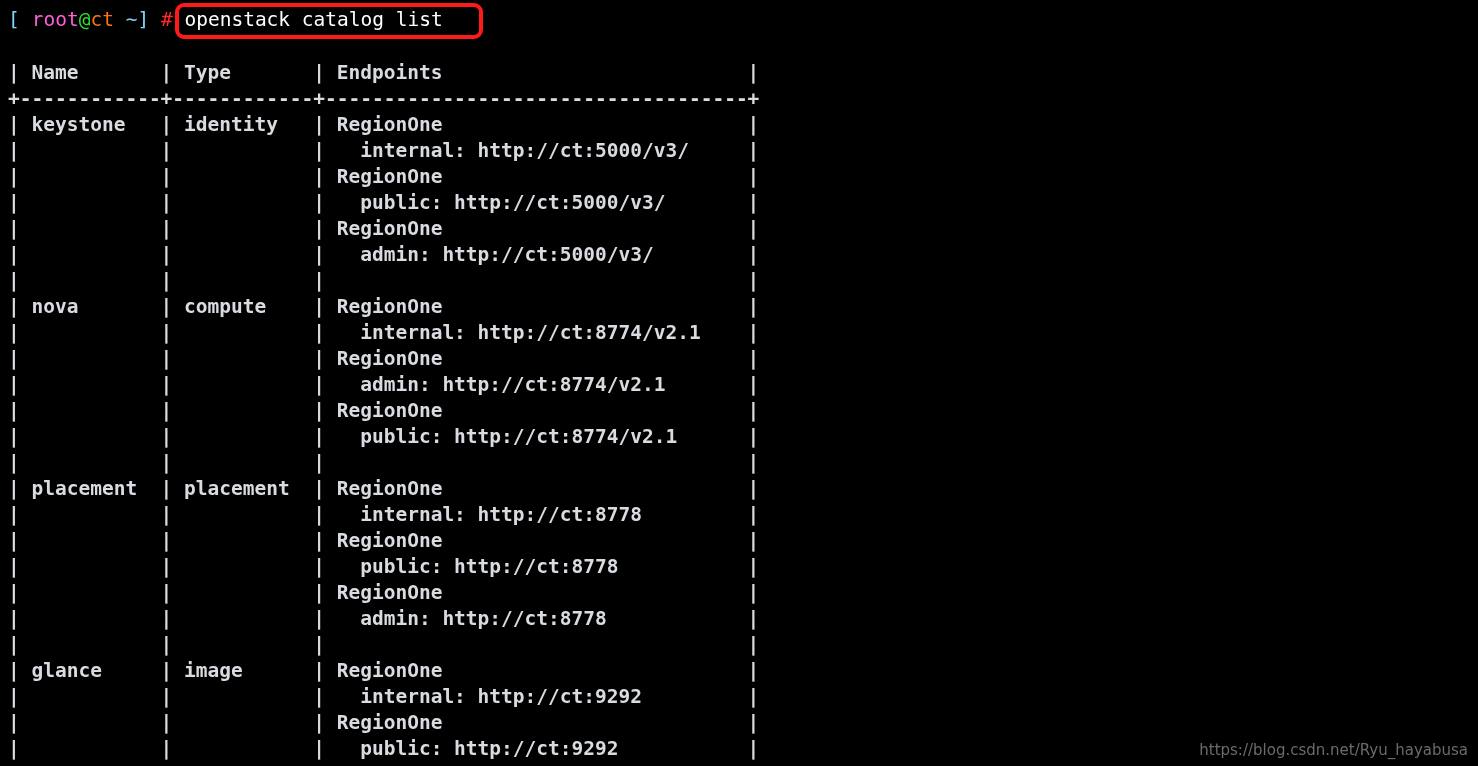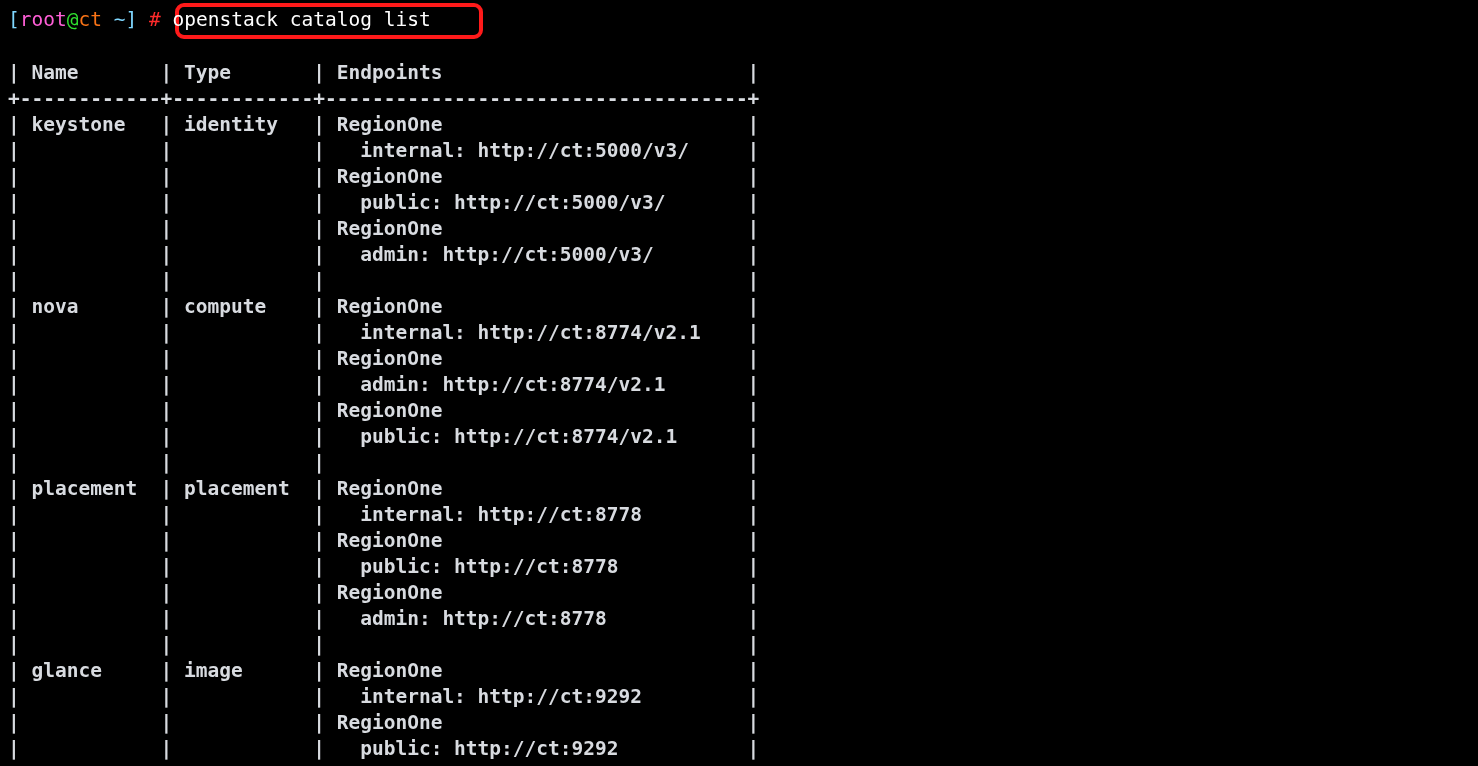--- a/index.html
+++ b/index.html
@@ -38,21 +38,21 @@
     left: 8px;
     top: 5px;
     height: 30px;
     line-height: 30px;
     font-size: 19.5px;
     white-space: pre;
     z-index: 3;
   }
 
   .c-bracket { color: #7fd7ff; }
-  .c-user    { color: #ff5fd7; }
+  .c-user    { color: #ff5fd7; margin-left: 12px; }
   .c-at      { color: #2fe02f; }
   .c-host    { color: #f97316; }
   .c-tilde   { color: #7fd7ff; }
   .c-hash    { color: #ff2b2b; }
   .c-cmd     { color: #ffffff; }
 
   
   #cmd-box {
     position: absolute;
     left: 175px;
@@ -117,14 +117,15 @@
 
 <div id="terminal">
 
   <div id="prompt-line"><span class="c-bracket">[</span><span class="c-user">root</span><span class="c-at">@</span><span class="c-host">ct</span><span class="c-tilde"> ~</span><span class="c-bracket">]</span><span> </span><span class="c-hash">#</span><span> </span><span class="c-cmd">openstack catalog list</span></div>
 
   <div id="cmd-box"></div>
 
 
   <div id="table-body"><div class="row">| Name       | Type       | Endpoints                          |</div><div class="row">+------------+------------+------------------------------------+</div><div class="row">| keystone   | identity   | RegionOne                          |</div><div class="row">|            |            |   internal: http://ct:5000/v3/     |</div><div class="row">|            |            | RegionOne                          |</div><div class="row">|            |            |   public: http://ct:5000/v3/       |</div><div class="row">|            |            | RegionOne                          |</div><div class="row">|            |            |   admin: http://ct:5000/v3/        |</div><div class="row">|            |            |                                    |</div><div class="row">| nova       | compute    | RegionOne                          |</div><div class="row">|            |            |   internal: http://ct:8774/v2.1    |</div><div class="row">|            |            | RegionOne                          |</div><div class="row">|            |            |   admin: http://ct:8774/v2.1       |</div><div class="row">|            |            | RegionOne                          |</div><div class="row">|            |            |   public: http://ct:8774/v2.1      |</div><div class="row">|            |            |                                    |</div><div class="row">| placement  | placement  | RegionOne                          |</div><div class="row">|            |            |   internal: http://ct:8778         |</div><div class="row">|            |            | RegionOne                          |</div><div class="row">|            |            |   public: http://ct:8778           |</div><div class="row">|            |            | RegionOne                          |</div><div class="row">|            |            |   admin: http://ct:8778            |</div><div class="row">|            |            |                                    |</div><div class="row">| glance     | image      | RegionOne                          |</div><div class="row">|            |            |   internal: http://ct:9292         |</div><div class="row">|            |            | RegionOne                          |</div><div class="row">|            |            |   public: http://ct:9292           |</div><div class="row">|            |            |                                    |</div></div>
 
+  <div id="watermark">https://blog.csdn.net/Ryu_hayabusa</div>
 
 </div>
 
 </body></html>

